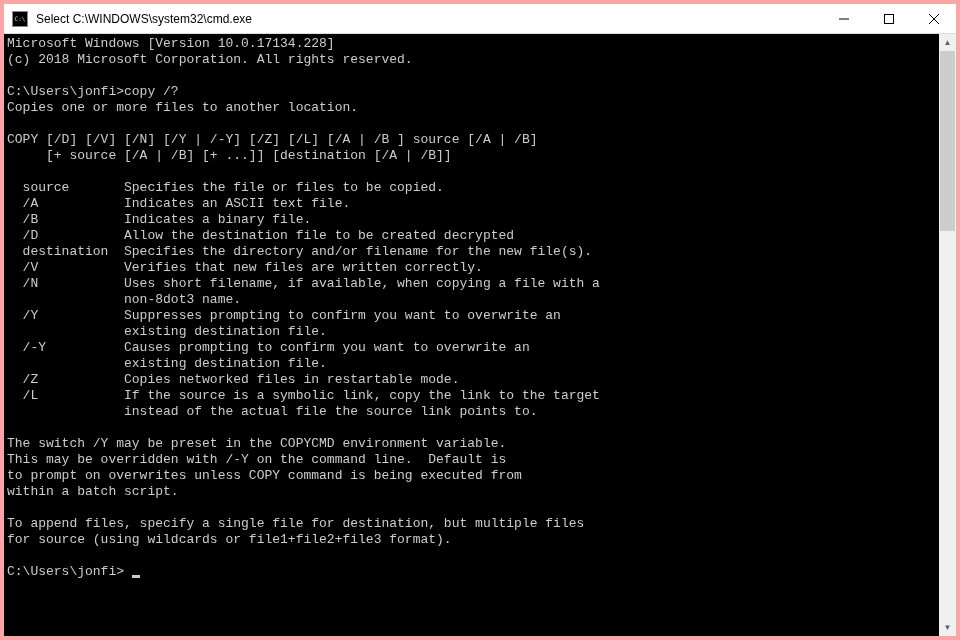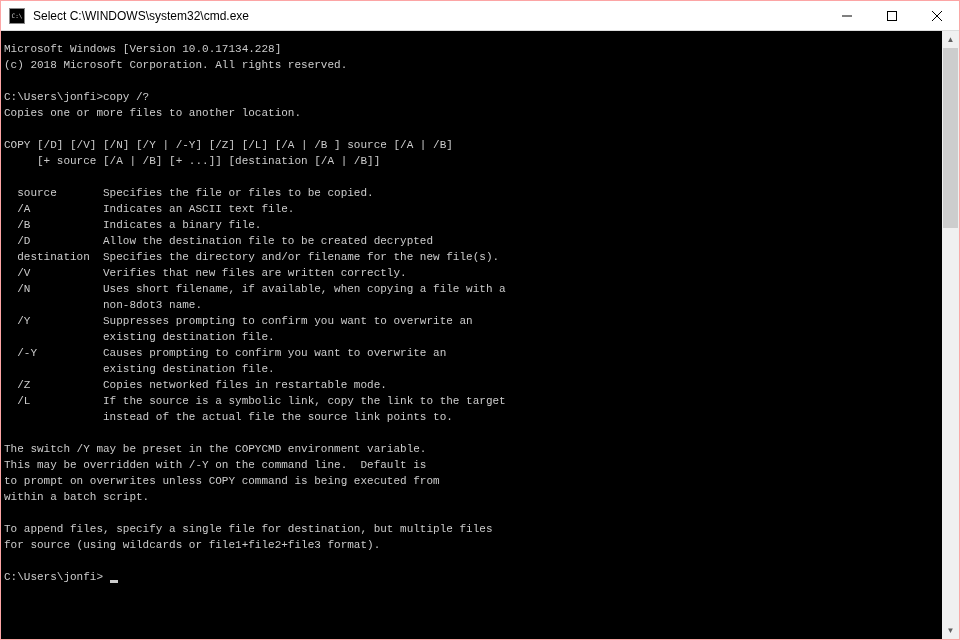--- a/index.html
+++ b/index.html
@@ -6,21 +6,21 @@
     body {
       width: 960px;
       height: 640px;
       background: #fff;
       font-family: "Segoe UI", Tahoma, sans-serif;
       overflow: hidden;
     }
     .window {
       width: 960px;
       height: 640px;
-      border: 1px solid #fca5a5;
+      border: 4px solid #fca5a5;
       display: flex;
       flex-direction: column;
       background: #fff;
     }
     .titlebar {
       height: 30px;
       background: #fff;
       display: flex;
       align-items: center;
       border-bottom: 1px solid #ddd;
@@ -66,23 +66,23 @@
     .terminal-wrap {
       flex: 1;
       display: flex;
       background: #000;
     }
     .terminal {
       flex: 1;
       background: #000;
       color: #ccc;
       font-family: Consolas, "Courier New", monospace;
-      font-size: 11px;
+      font-size: 13px;
       line-height: 16px;
-      padding: 10px 0 0 3px;
+      padding: 2px 0 0 3px;
       white-space: pre;
       overflow: hidden;
     }
     .scrollbar {
       width: 17px;
       background: #f0f0f0;
       position: relative;
     }
     .scrollbar-thumb {
       position: absolute;

